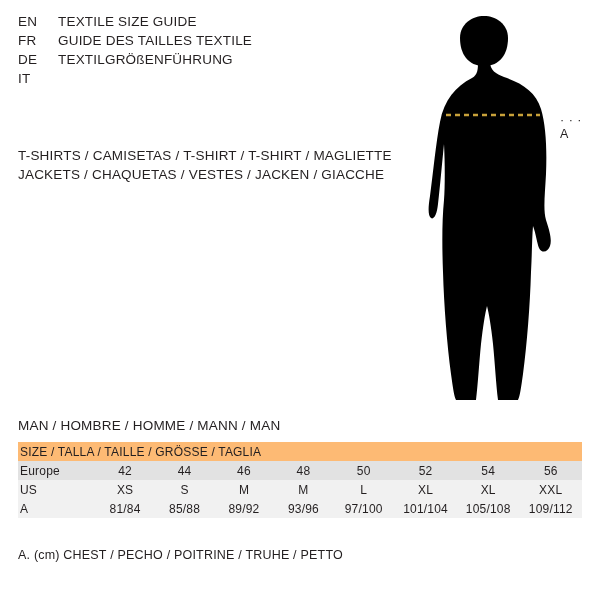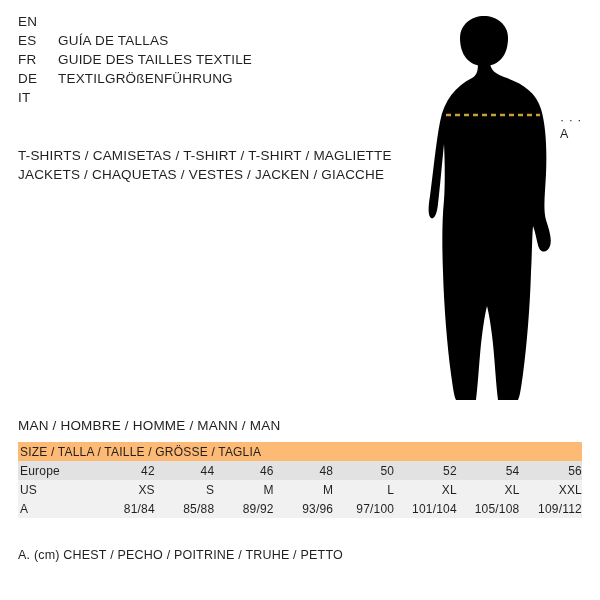--- a/index.html
+++ b/index.html
@@ -109,42 +109,39 @@
   table.sizes tr.row-b td,
   table.sizes tr.row-d td {
     background: #f1f1f1;
   }
   td.label-cell {
     width: 86px;
     padding-left: 2px !important;
   }
   td.val {
     width: 68px;
-    text-align: right;
+    text-align: center;
   }
   .footnote {
     position: absolute;
     left: 18px;
     top: 548px;
     font-size: 12.5px;
     letter-spacing: 0.2px;
   }
 </style>
 </head>
 <body>
 
 <div class="page">
 
   <div class="lang-block">
     <div class="lang-row">
       <span class="lang-code">EN</span>
-    </div>
-    <div class="lang-row">
-      <span class="lang-code">ES</span>
-      <span class="lang-text">GUÍA DE TALLAS</span>
+      <span class="lang-text">TEXTILE SIZE GUIDE</span>
     </div>
     <div class="lang-row">
       <span class="lang-code">FR</span>
       <span class="lang-text">GUIDE DES TAILLES TEXTILE</span>
     </div>
     <div class="lang-row">
       <span class="lang-code">DE</span>
       <span class="lang-text">TEXTILGRÖßENFÜHRUNG</span>
     </div>
     <div class="lang-row">

